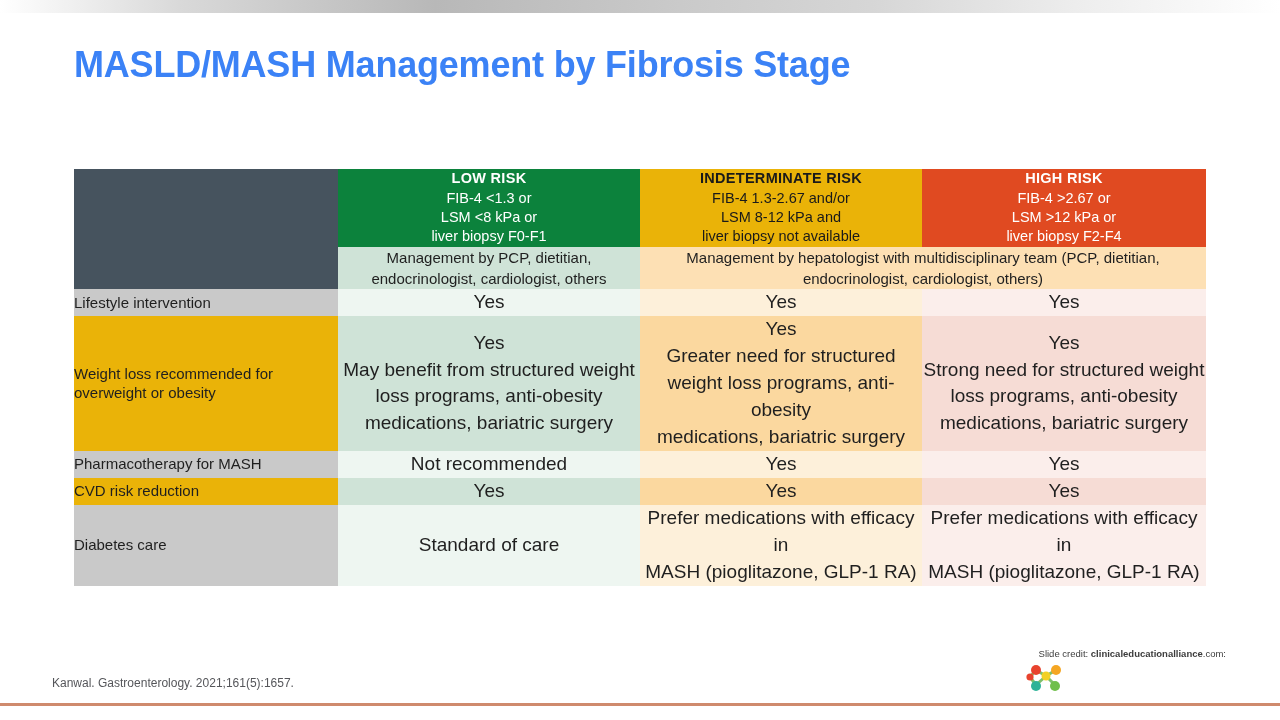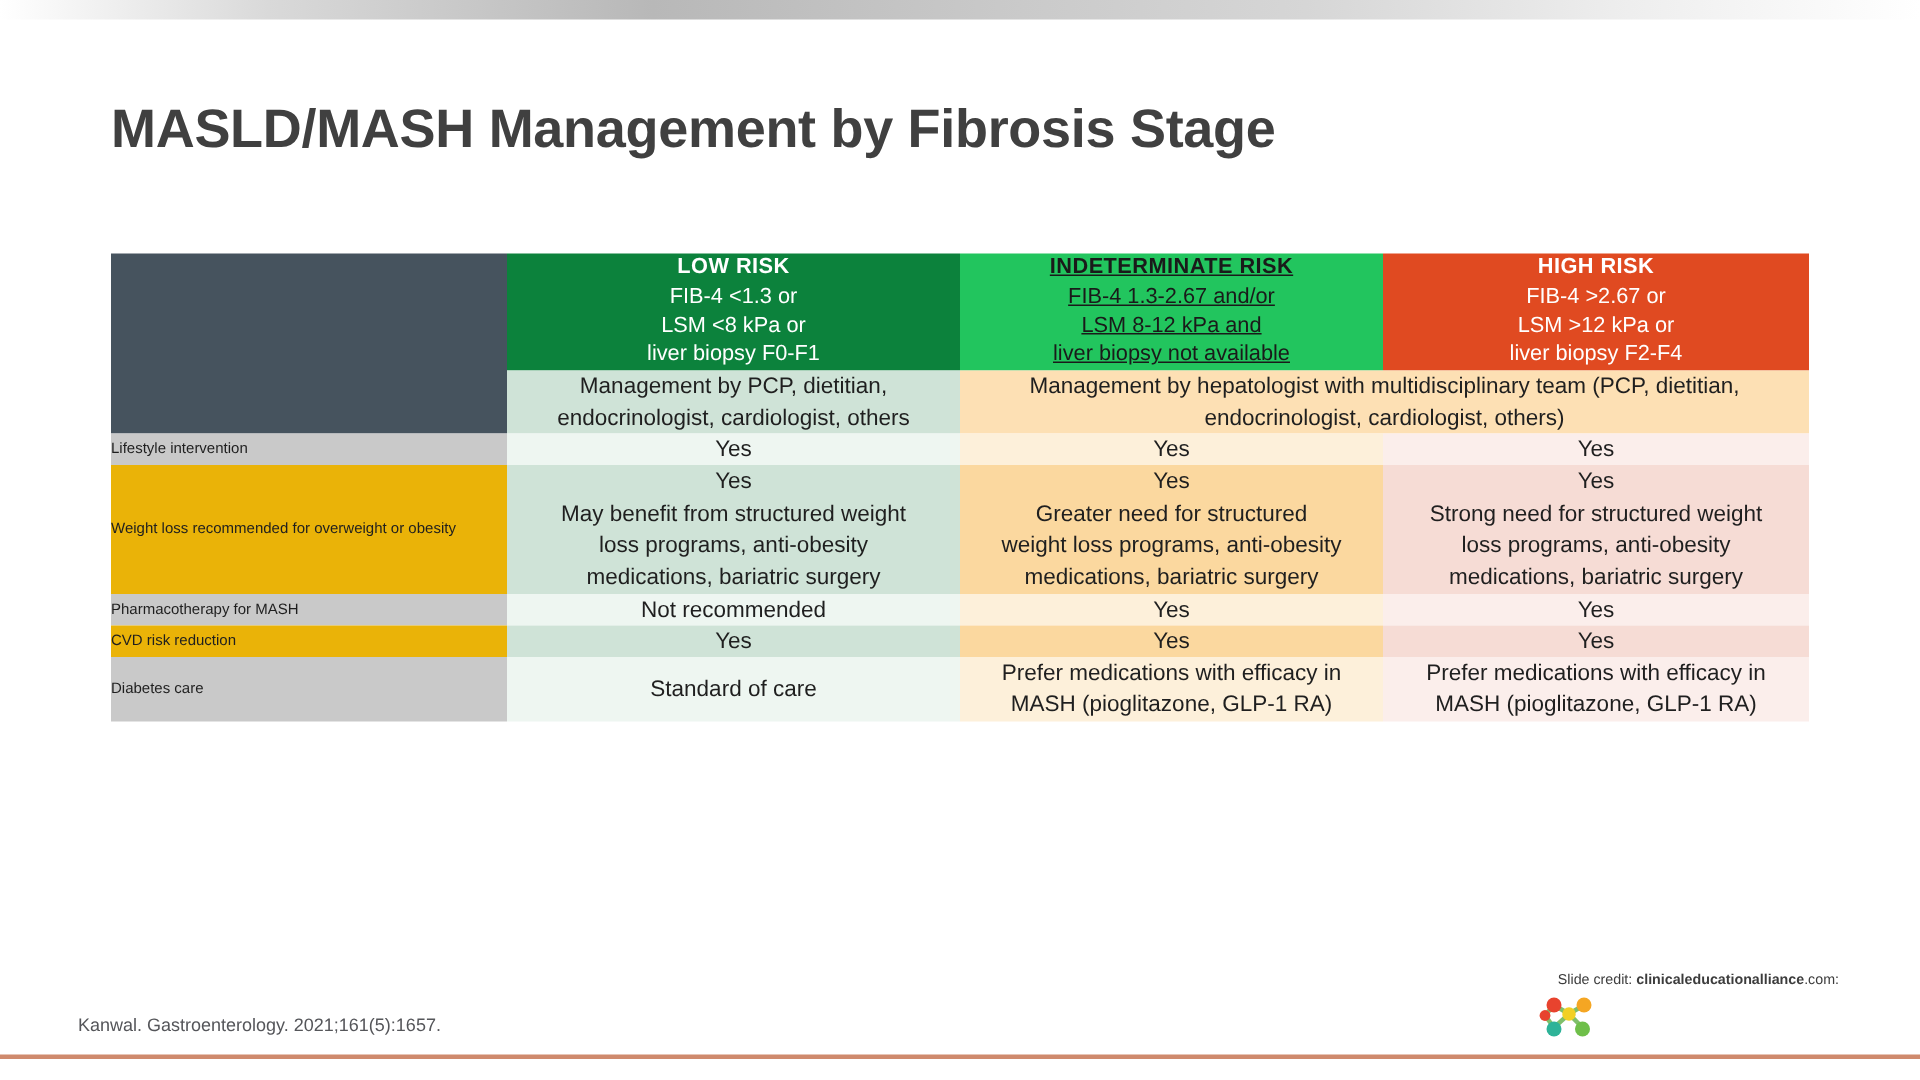--- a/index.html
+++ b/index.html
@@ -28,24 +28,24 @@
         #c9c9c9 52%,
         #d6d6d6 68%,
         #ededed 84%,
         #ffffff 100%);
   }
 
   
   .slide-title {
     position: absolute;
     left: 74px;
-    top: 65px;
+    top: 44px;
     font-size: 36px;
     font-weight: bold;
-    color: #404040;
+    color: #3b82f6;
     letter-spacing: -0.2px;
     white-space: nowrap;
   }
 
   
   .table-wrap {
     position: absolute;
     left: 74px;
     top: 169px;
     width: 1132px;
@@ -75,50 +75,50 @@
   }
   .hdr .risk-name {
     font-weight: bold;
     font-size: 14.5px;
     display: block;
     margin-bottom: 1px;
     letter-spacing: 0.3px;
   }
   .hdr .crit { display: block; }
   .hdr-low  { background: #0c823c; color: #ffffff; }
-  .hdr-ind  { background: #22c55e; color: #1a1a1a; text-decoration: underline; }
+  .hdr-ind  { background: #eab308; color: #1a1a1a; }
   .hdr-high { background: #e04a21; color: #ffffff; }
 
   .corner { background: #46535e; }
 
   
   .mgmt {
     text-align: center;
     font-size: 15px;
     line-height: 1.42;
     padding: 9px 10px;
     color: #1f1f1f;
   }
   .mgmt-low { background: #cfe3d7; }
   .mgmt-hi  { background: #fde0b4; }
 
   
   .rlabel {
-    font-size: 10px;
+    font-size: 15px;
     color: #1f1f1f;
     padding: 8px 10px 8px 12px;
     line-height: 1.32;
   }
   .rl-dark  { background: #c9c9c9; }
   .rl-light { background: #eab308; }
 
   
   .cell {
     text-align: center;
-    font-size: 15px;
+    font-size: 19px;
     line-height: 1.42;
     padding: 8px 9px;
     color: #1f1f1f;
   }
   .cell .lead { display: block; }
   .cell .sub  { display: block; }
 
   
   .t-low-a  { background: #eef6f1; }
   .t-low-b  { background: #cfe3d7; }

